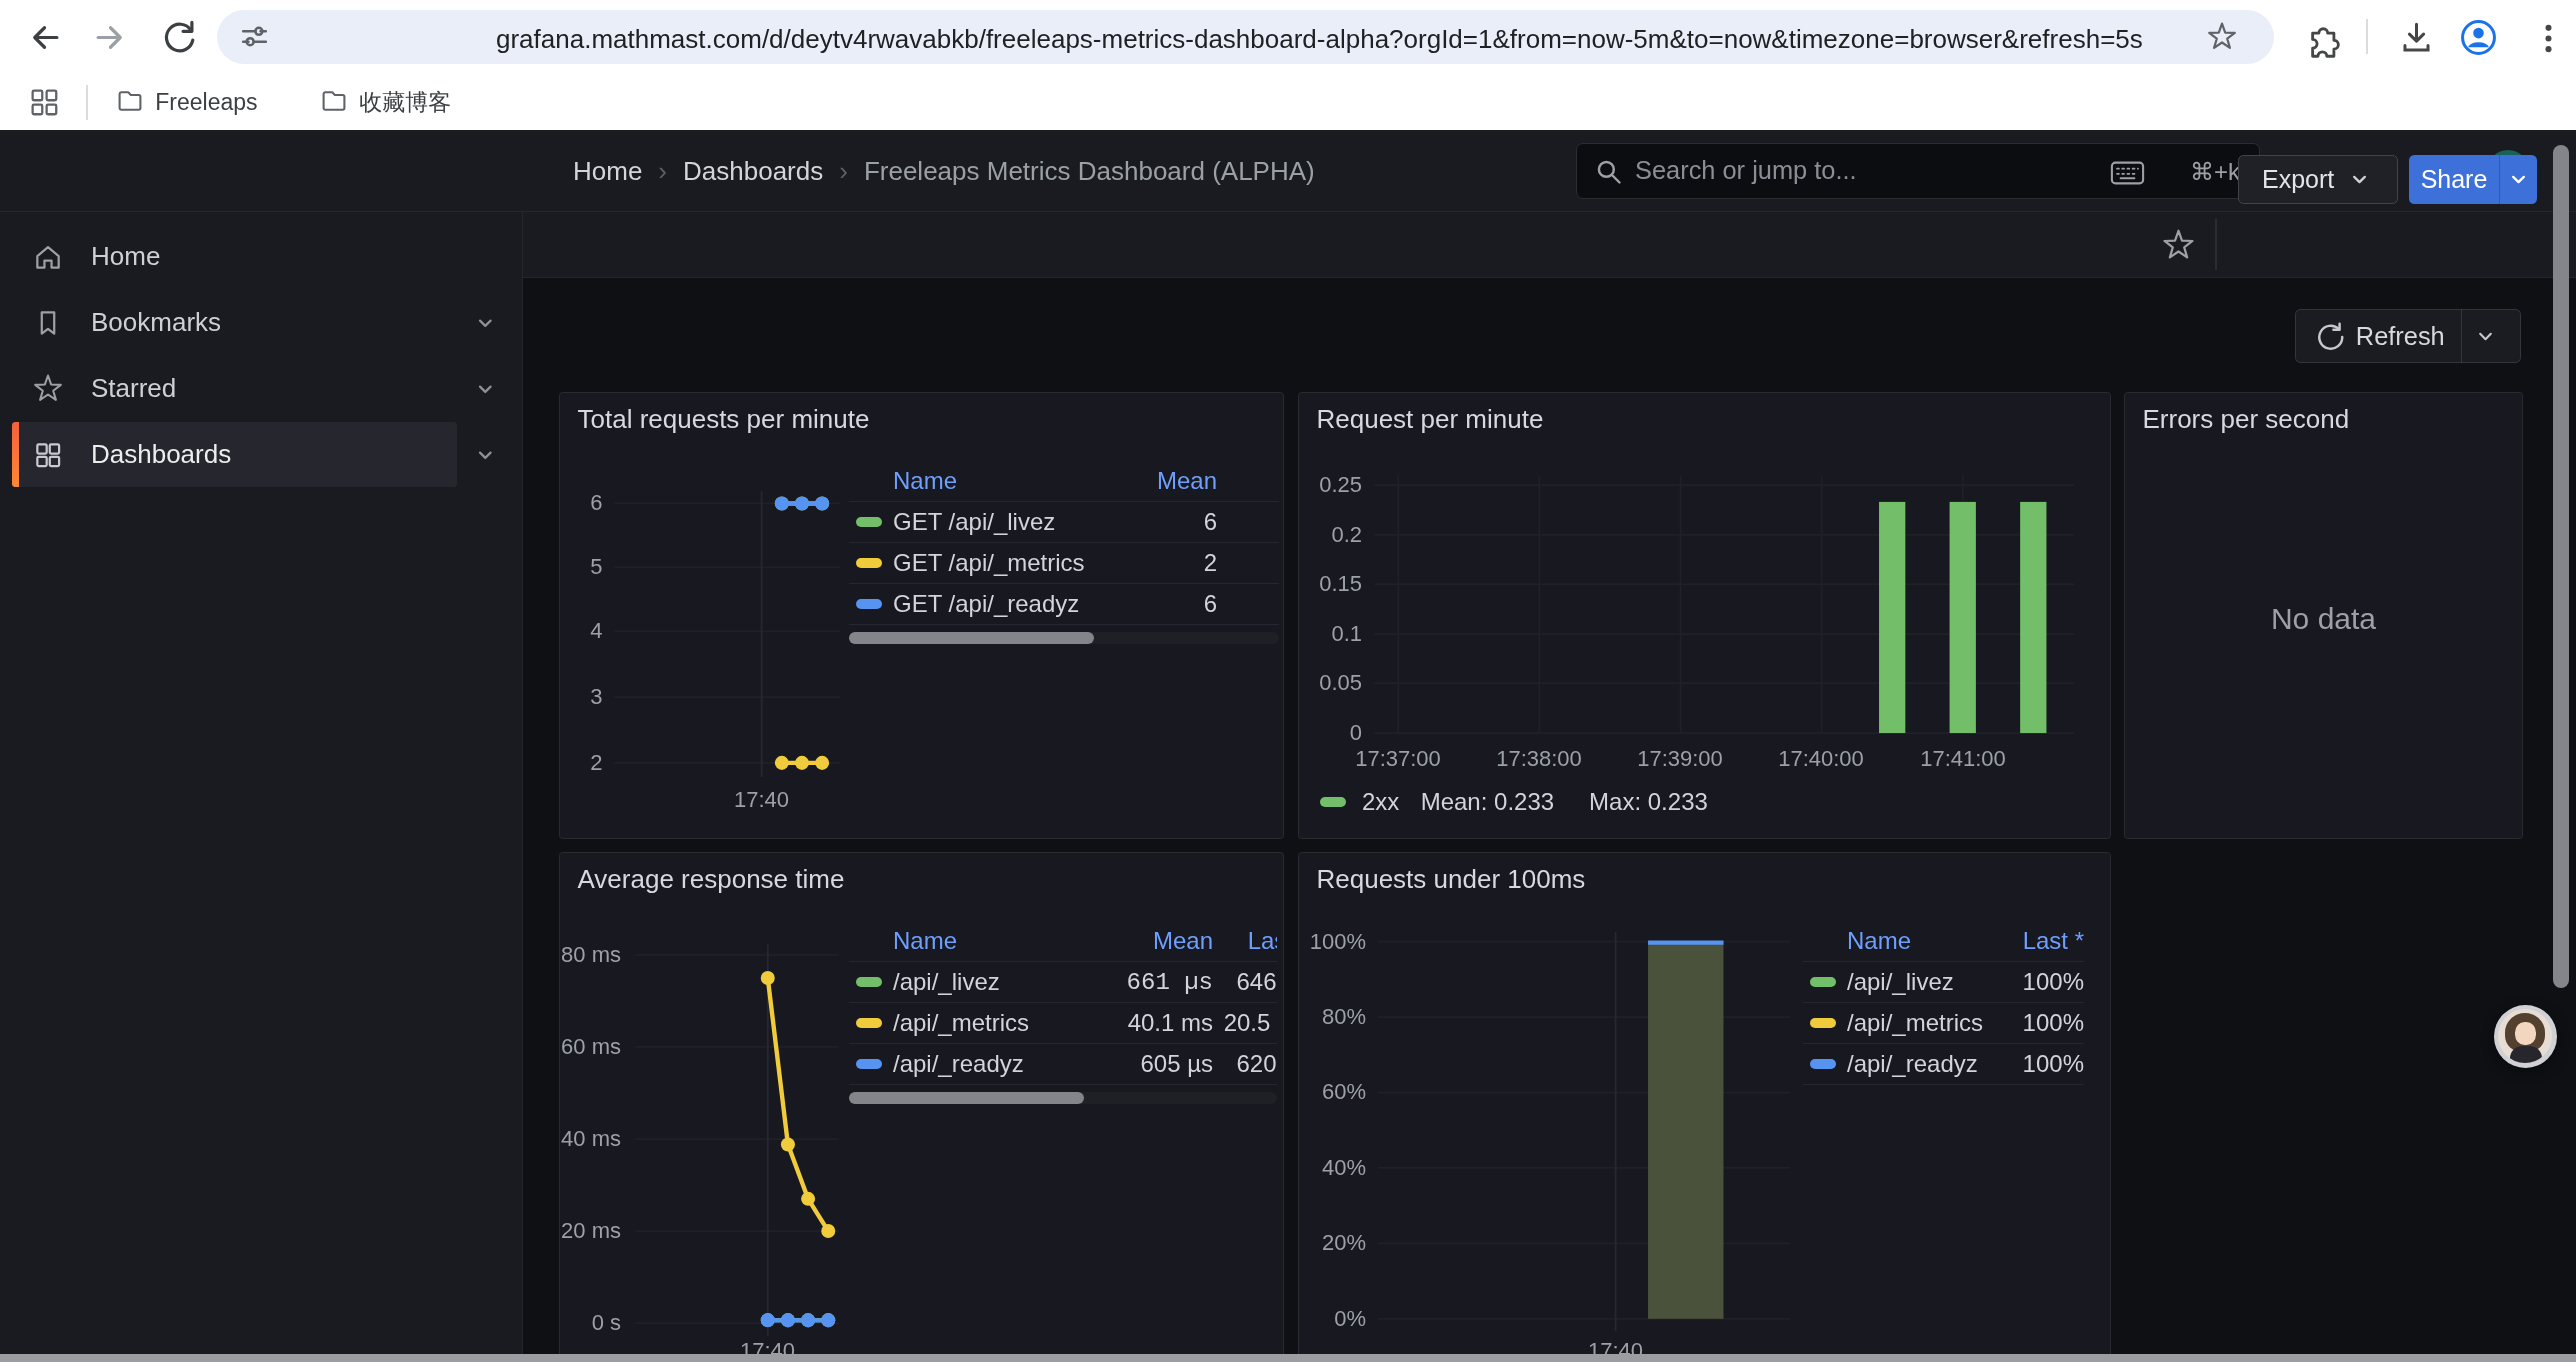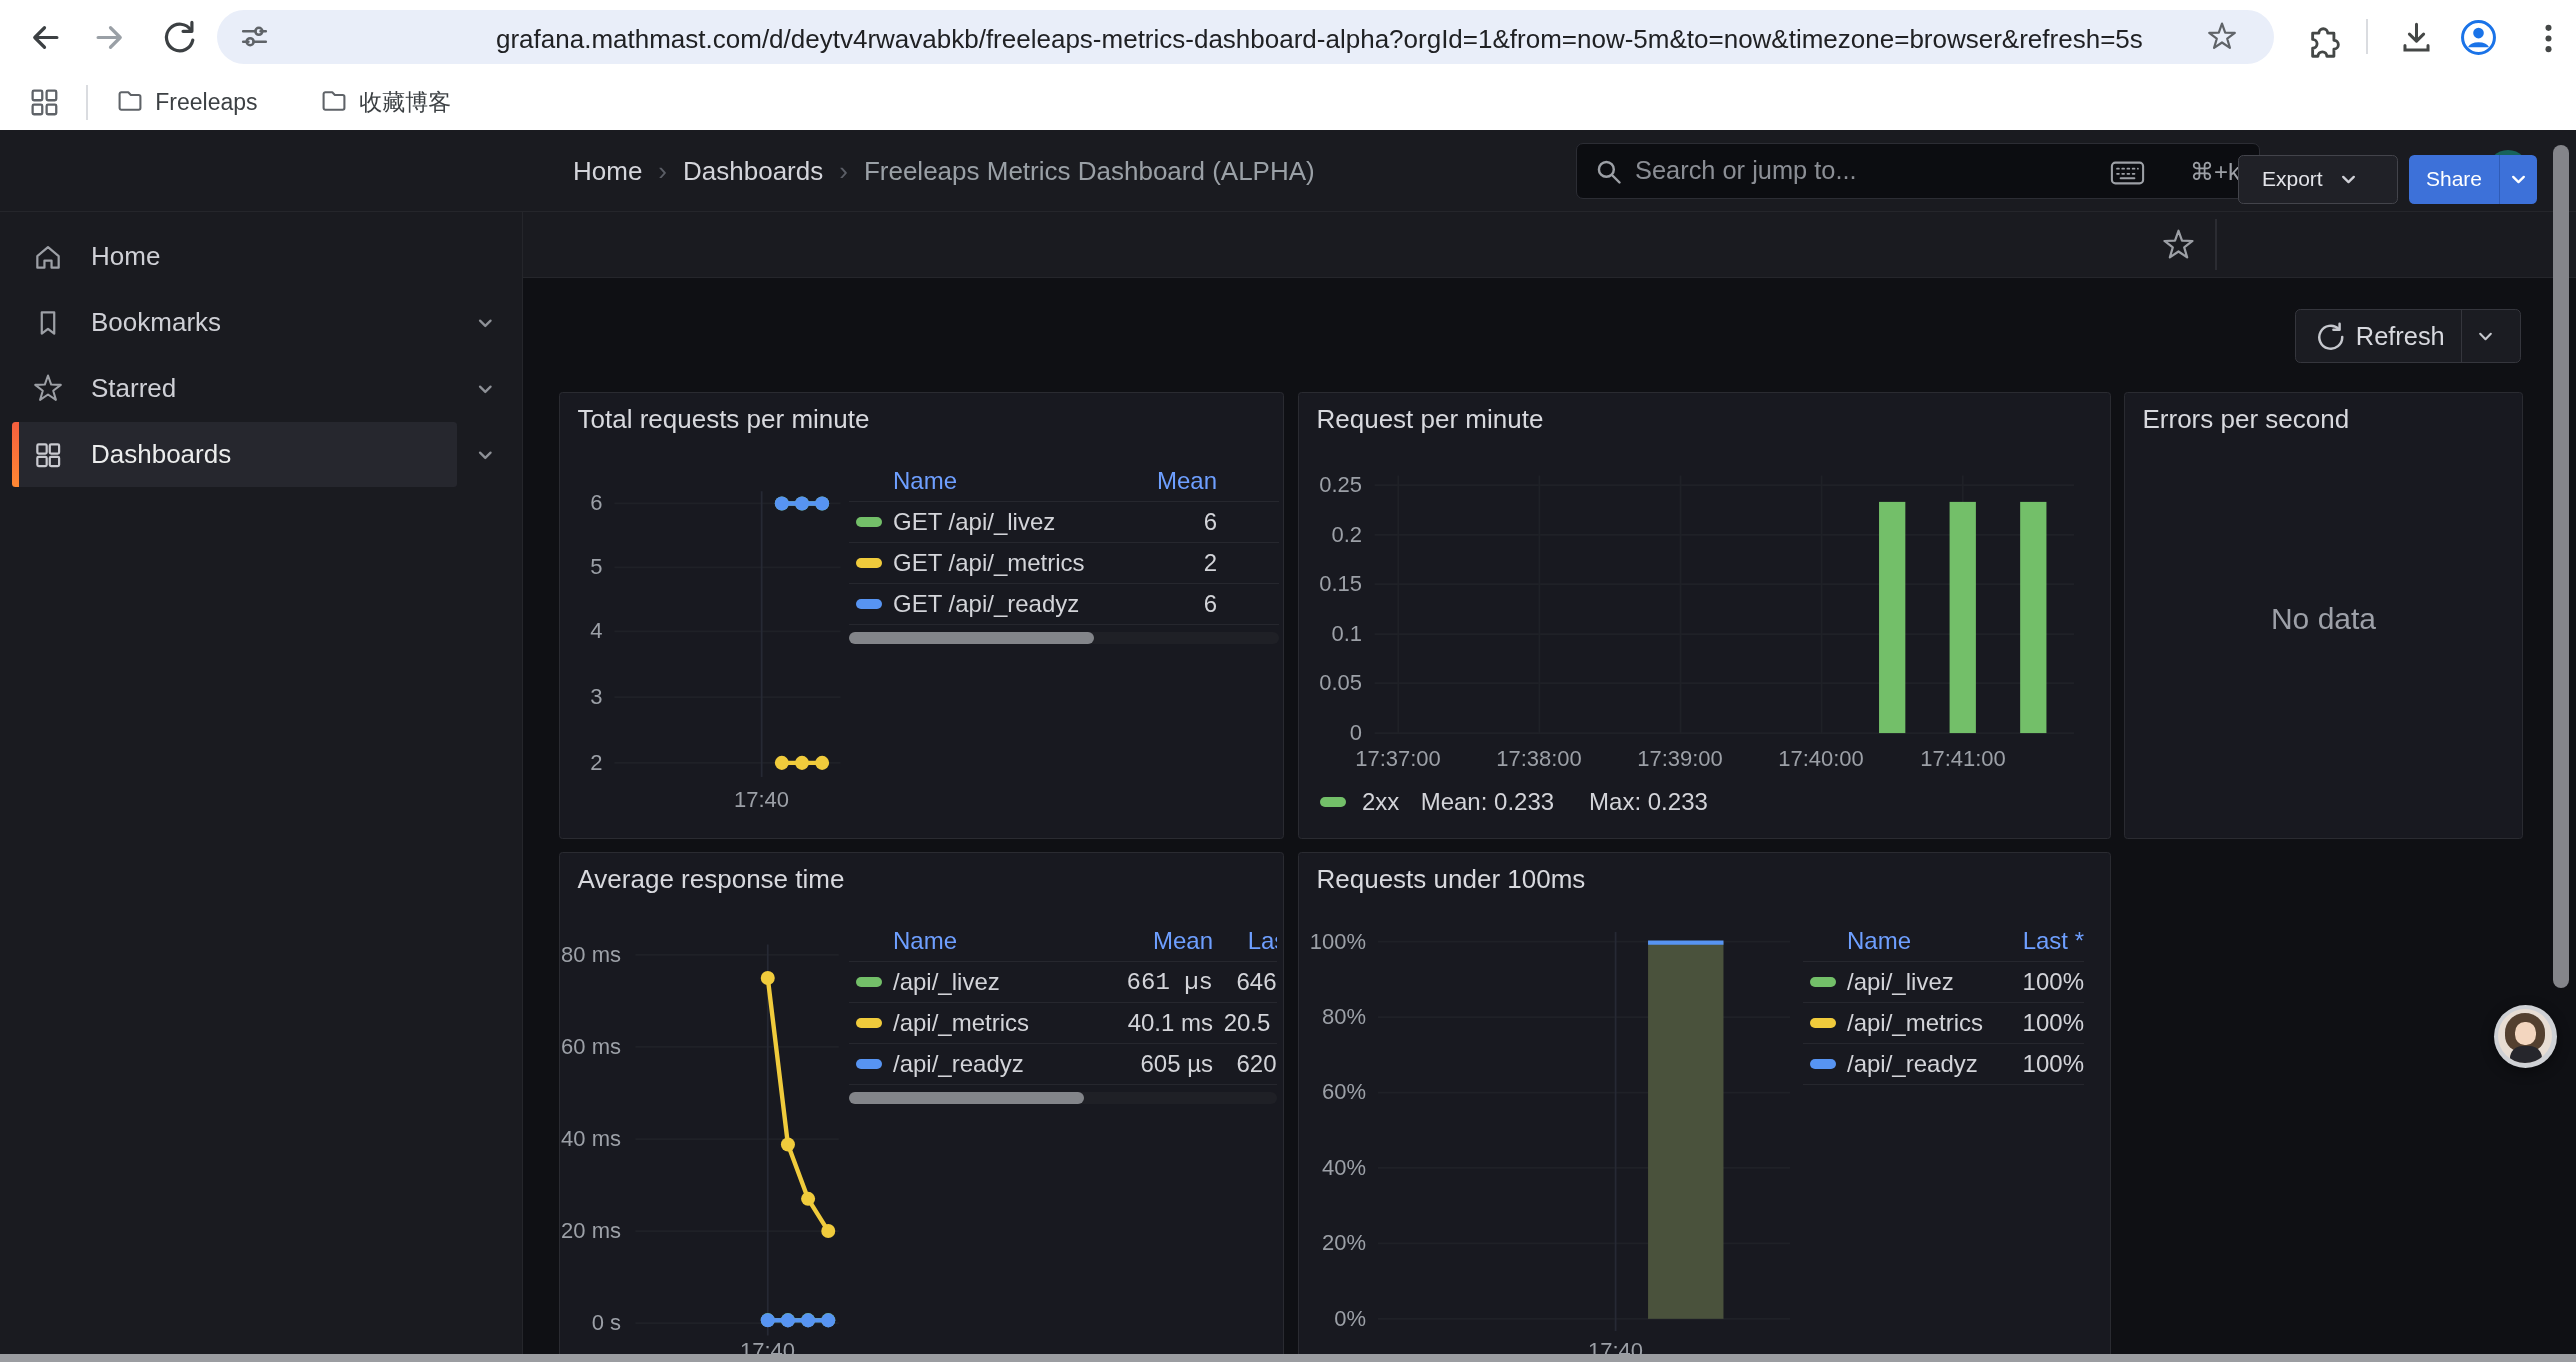--- a/index.html
+++ b/index.html
@@ -27,21 +27,21 @@
 
   #crumbs { position:absolute; left:573px; top:0; height:82px; display:flex; align-items:center; gap:16px; }
   .crumb { font-size:26px; color:#d4d5db; white-space:nowrap; }
   .crumb.last { color:#9aa0a6; }
   .csep { font-size:26px; color:#5b5e66; }
 
   #searchbox { position:absolute; left:1576px; top:13px; width:684px; height:56px; background:#0c0d11; border:0.9px solid #2c2d34; border-radius:7px; }
   #search-ph { position:absolute; left:58px; top:12.3px; font-size:25.4px; color:#8b8e95; }
   #kbd-shortcut { position:absolute; right:19px; top:14px; font-size:24px; color:#9da0a6; }
 
-  .gbtn { position:absolute; border-radius:5.3px; font-size:21px; display:flex; align-items:center; }
+  .gbtn { position:absolute; border-radius:5.3px; font-size:25px; display:flex; align-items:center; }
   #export-btn { left:2238px; top:24.6px; width:160px; height:49px; background:#202127; border:0.9px solid #43444b; color:#e3e4e9; }
   #share-btn  { left:2409px; top:24.6px; width:128px; height:49px; background:#3d71d9; color:#ffffff; }
   #share-main { width:90px; height:49px; display:flex; align-items:center; justify-content:center; font-weight:500; }
   #share-chev { width:38px; height:49px; border-left:0.9px solid #2f5cb8; display:flex; align-items:center; justify-content:center; }
 
   .tgroup { position:absolute; top:179px; height:54px; background:#1b1c22; border:0.9px solid #35363d; border-radius:5.3px; display:flex; align-items:center; color:#d8d9df; font-size:25.4px; }
   .tsep { width:0.9px; height:53px; background:#35363d; }
 
   .srow { position:absolute; left:0; width:523px; height:65px; }
   .spill { position:absolute; left:12.3px; top:0; width:445px; height:65px; background:#26272e; border-radius:3.5px; }

